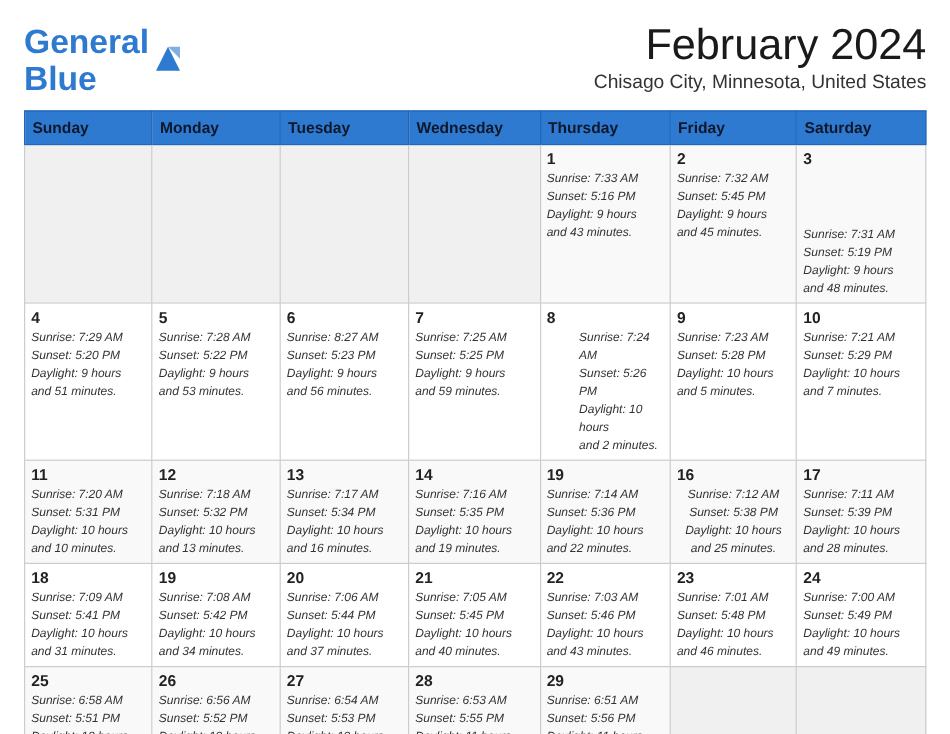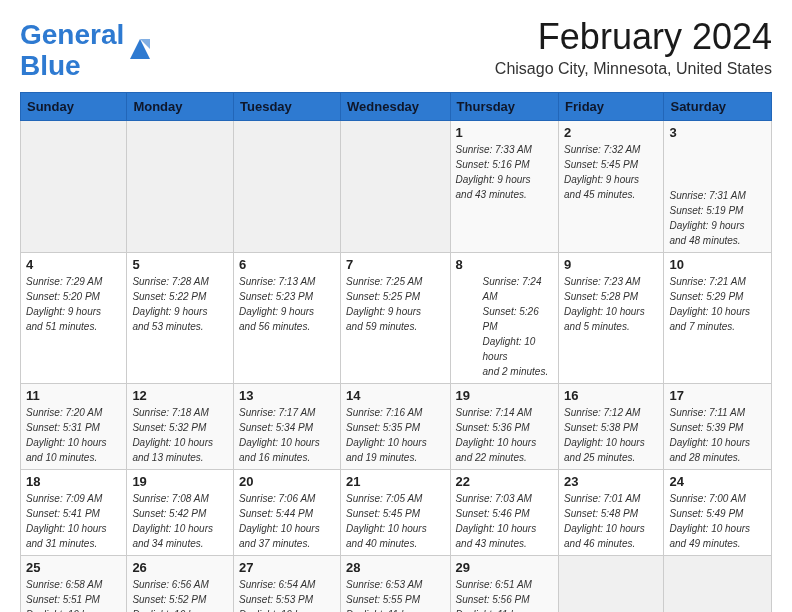--- a/index.html
+++ b/index.html
@@ -167,21 +167,21 @@
         </td>
         <td>
           <span class="day-number">5</span>
           <div class="day-info" style="white-space: pre-line;">Sunrise: 7:28 AM
 Sunset: 5:22 PM
 Daylight: 9 hours
 and 53 minutes.</div>
         </td>
         <td>
           <span class="day-number">6</span>
-          <div class="day-info" style="white-space: pre-line;">Sunrise: 7:13 AM
+          <div class="day-info" style="white-space: pre-line;">Sunrise: 8:27 AM
 Sunset: 5:23 PM
 Daylight: 9 hours
 and 56 minutes.</div>
         </td>
         <td>
           <span class="day-number">7</span>
           <div class="day-info" style="white-space: pre-line;">Sunrise: 7:25 AM
 Sunset: 5:25 PM
 Daylight: 9 hours
 and 59 minutes.</div>
@@ -239,21 +239,21 @@
         </td>
         <td>
           <span class="day-number">19</span>
           <div class="day-info" style="white-space: pre-line;">Sunrise: 7:14 AM
 Sunset: 5:36 PM
 Daylight: 10 hours
 and 22 minutes.</div>
         </td>
         <td>
           <span class="day-number">16</span>
-          <div class="day-info" style="white-space: pre-line;">Sunrise: 7:12 AM
+          <div class="day-info" style="white-space: pre-line; text-align: center;">Sunrise: 7:12 AM
 Sunset: 5:38 PM
 Daylight: 10 hours
 and 25 minutes.</div>
         </td>
         <td>
           <span class="day-number">17</span>
           <div class="day-info" style="white-space: pre-line;">Sunrise: 7:11 AM
 Sunset: 5:39 PM
 Daylight: 10 hours
 and 28 minutes.</div>

